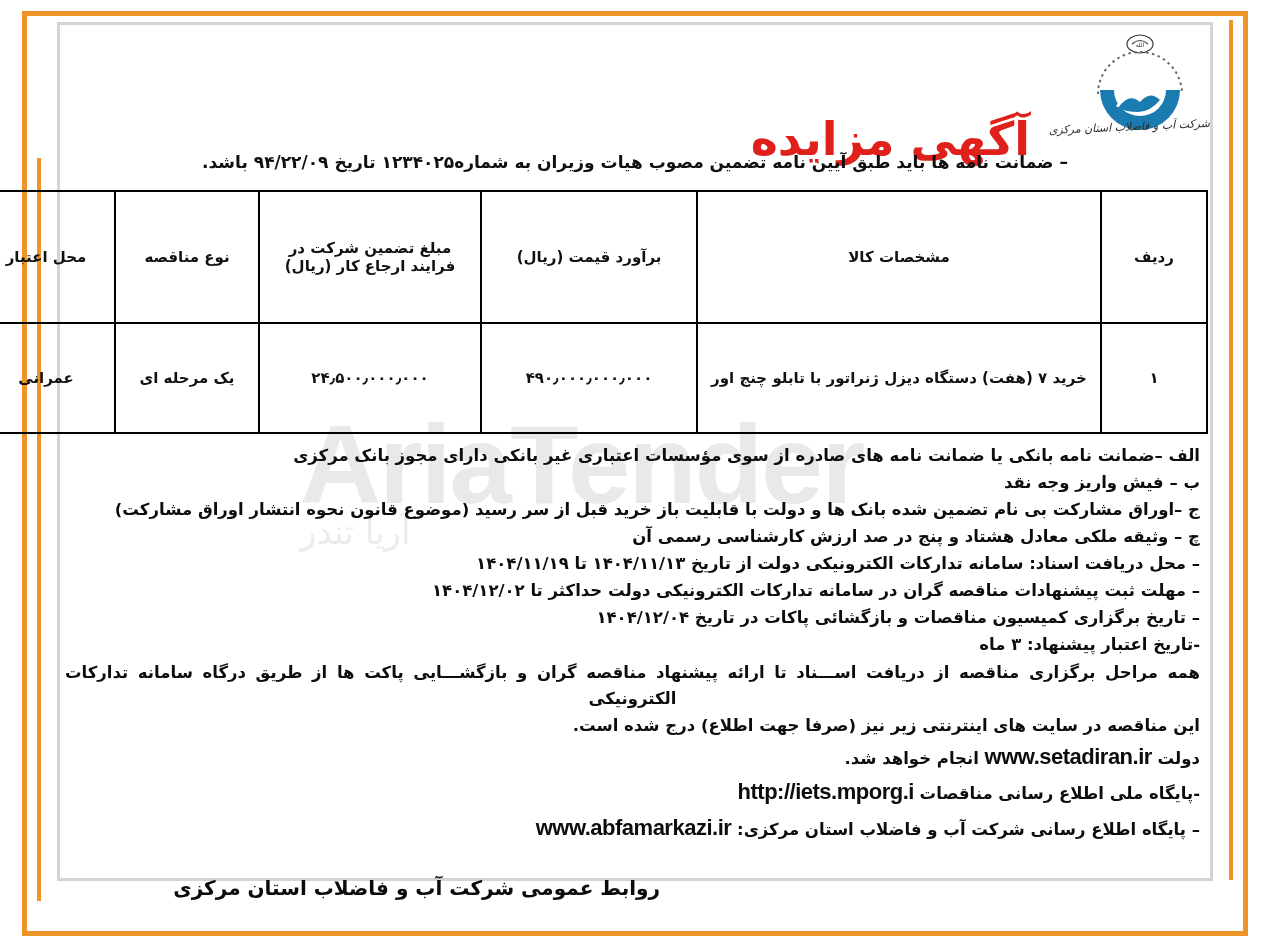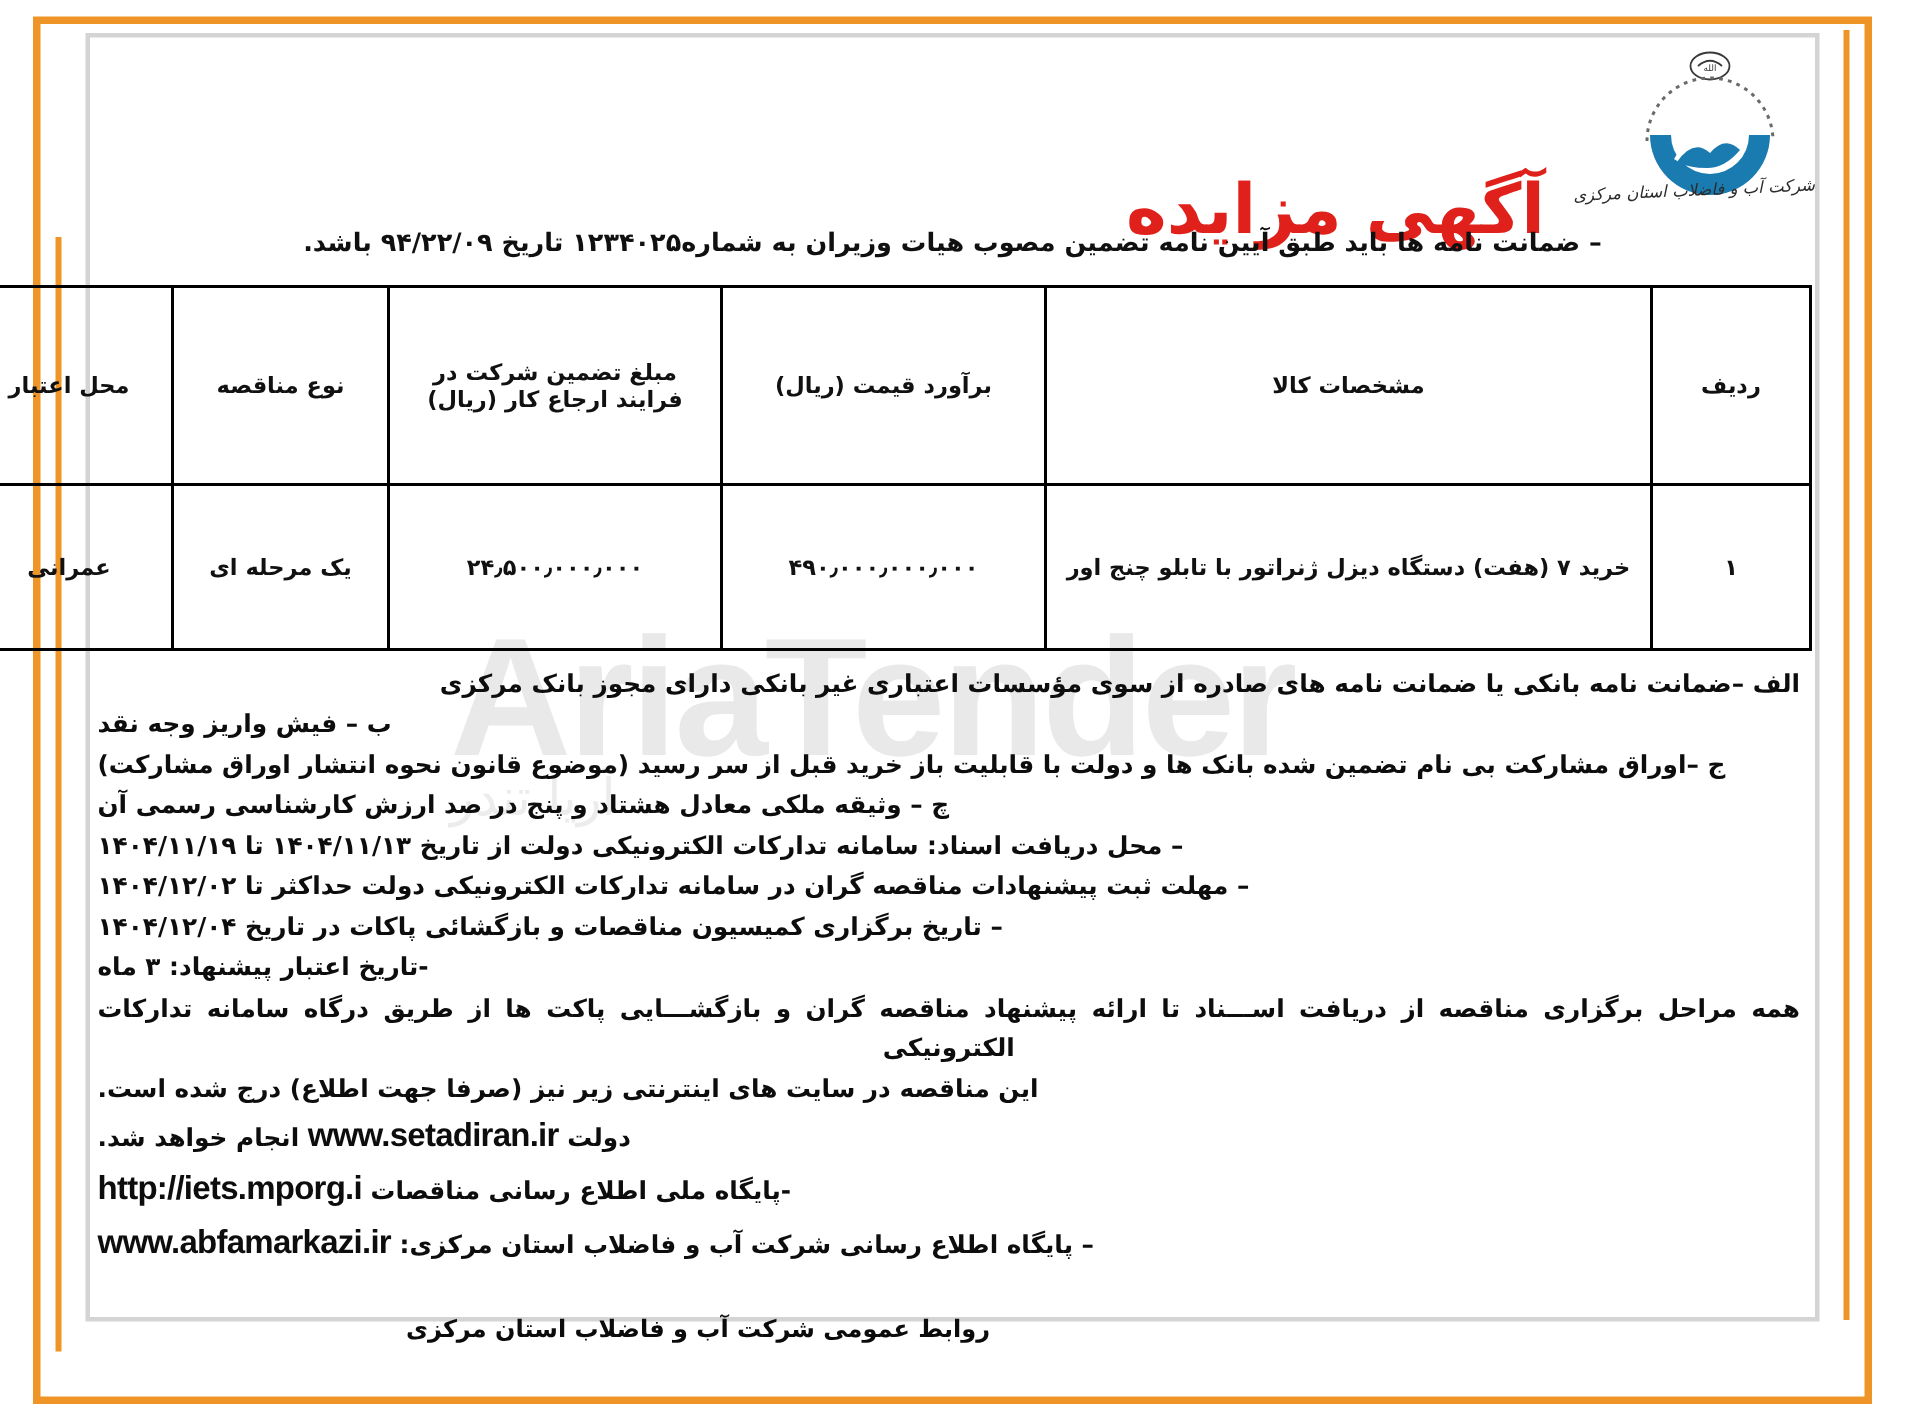--- a/index.html
+++ b/index.html
@@ -189,41 +189,41 @@
     width: 1135px;
   }
   .p {
     font-size: 16.5px;
     font-weight: bold;
     color: #0d0d0d;
     line-height: 1.58;
     margin: 0 0 1px 0;
     white-space: nowrap;
   }
-  .p.center  { text-align: left; }
+  .p.center  { text-align: right; }
   .p.right   { text-align: right; }
   .p.wrapline { white-space: normal; text-align: justify; text-align-last: center; }
   .lat {
     direction: ltr;
     unicode-bidi: embed;
     display: inline-block;
     font-family: "Liberation Sans", sans-serif;
     font-weight: bold;
     font-size: 22px;
     letter-spacing: -0.5px;
   }
 
   
   .footer {
     position: absolute;
     right: 62px;
     top: 876px;
     width: 1150px;
     text-align: right;
-    font-size: 16px;
+    font-size: 20px;
     font-weight: bold;
     color: #0b0b0b;
     white-space: nowrap;
     direction: rtl;
   }
   .footer-inner { padding-right: 548px; }
 </style>
 </head>
 <body>
 

